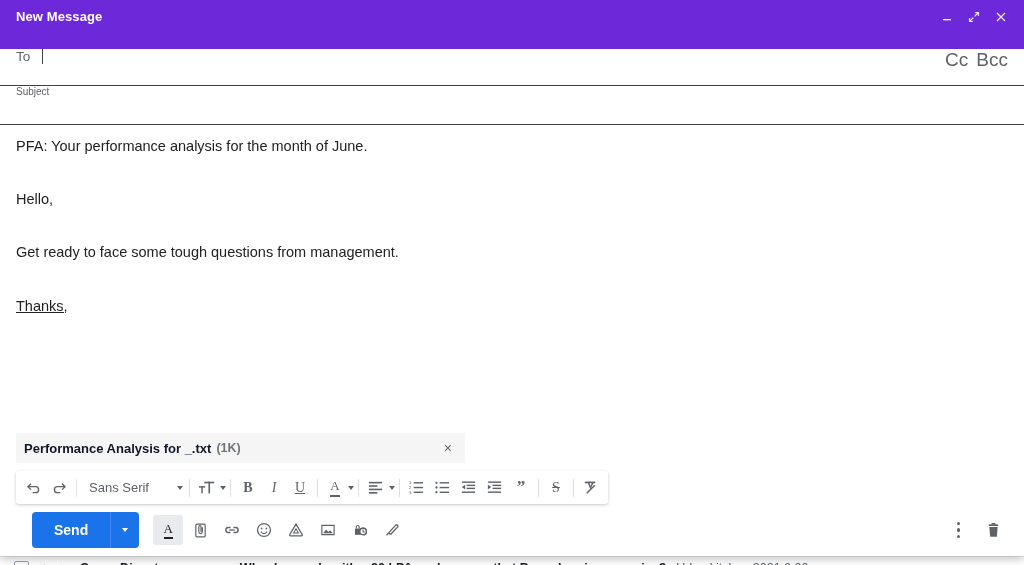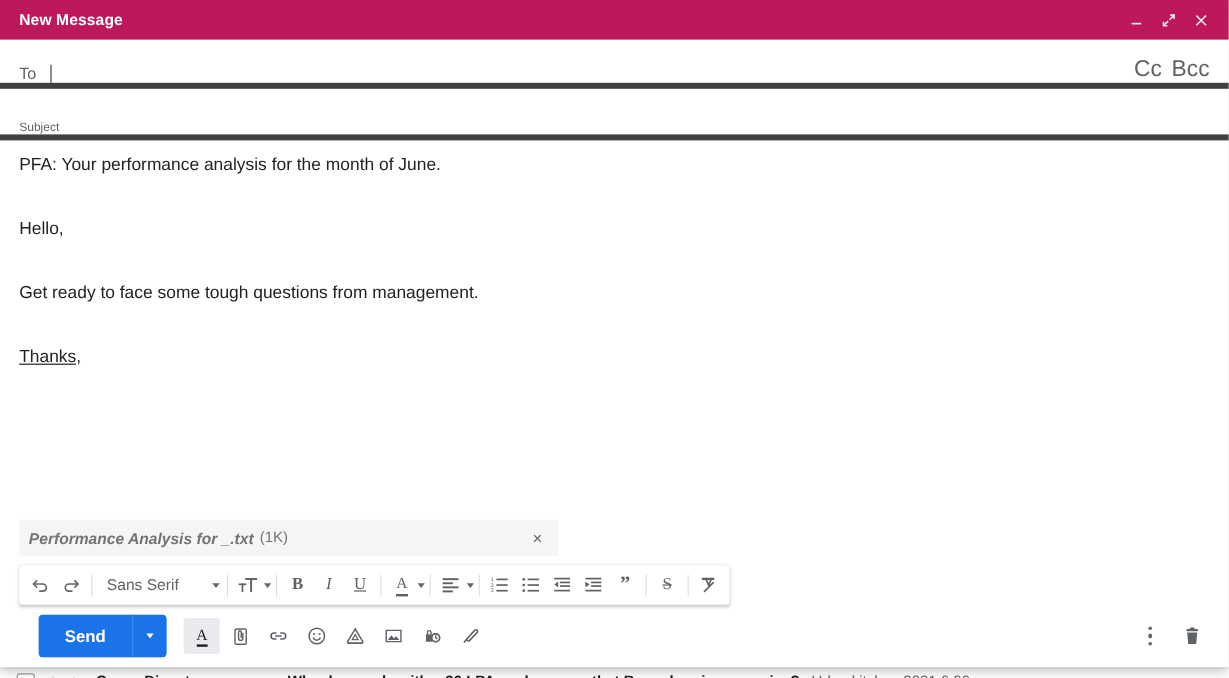--- a/index.html
+++ b/index.html
@@ -31,35 +31,35 @@
 
   
   .compose {
     position:absolute; left:0; top:0; width:1024px; height:556px;
     background:#fff; box-shadow:0 2px 10px rgba(0,0,0,.28);
     display:flex; flex-direction:column;
   }
 
   
   .c-header {
-    height:33px; background:#be185d; color:#fff;
-    display:flex; align-items:center; padding:0 10px 0 16px; flex:0 0 auto;
+    height:33px; background:#6d28d9; color:#fff;
+    display:flex; align-items:center; padding:0 10px 16px 16px; flex:0 0 auto;
   }
   .c-title { font-size:13px; font-weight:bold; letter-spacing:.1px; }
   .c-winbtns { margin-left:auto; display:flex; align-items:center; gap:1px; }
   .winbtn {
     width:26px; height:26px; display:flex; align-items:center; justify-content:center;
     color:#e8eaed; cursor:pointer;
   }
   .winbtn svg { display:block; }
 
   
   .row-to, .row-subject {
-    flex:0 0 auto; display:flex; align-items:flex-end;
-    padding:0 16px; border-bottom:5px solid #404040; position:relative;
+    flex:0 0 auto; display:flex; align-items:flex-start;
+    padding:0 16px; border-bottom:1px solid #404040; position:relative;
   }
   .row-to { height:36px; }
   .row-subject { height:38px; }
   .lbl-to { font-size:13.5px; color:#5f6368; }
   .caret {
     display:inline-block; width:1px; height:15px; background:#444;
     margin-left:12px;
   }
   .to-input {
     border:0; outline:0; font-size:13.5px; font-family:inherit;
@@ -80,22 +80,22 @@
   }
   .c-body p { margin:0 0 38px 0; }
   .c-body p:last-child { margin-bottom:0;text-decoration:underline; }
 
   
   .attach-wrap { flex:0 0 auto; padding:0 16px; }
   .attach-chip {
     position:relative; width:449px; height:30px; background:#f5f5f5;
     display:flex; align-items:center; padding:0 10px 0 8px; box-sizing:border-box;
   }
-  .attach-name { font-size:13px; font-weight:bold; color:#737373;font-style:italic; }
-  .attach-size { font-size:12.5px; color:#70757a; margin-left:5px; }
+  .attach-name { font-size:13px; font-weight:bold; color:#0f172a; }
+  .attach-size { font-size:12.5px; color:#70757a; margin-left:5px;font-weight:bold; }
   .attach-x {
     margin-left:auto; color:#5f6368; font-size:14px; line-height:1; cursor:pointer;
     padding:2px 3px;
   }
 
   
   .fmt-wrap { flex:0 0 auto; padding:8px 16px 0 16px; }
   .fmt-bar {
     display:inline-flex; align-items:center; height:33px;
     background:#fff; border-radius:3px;

